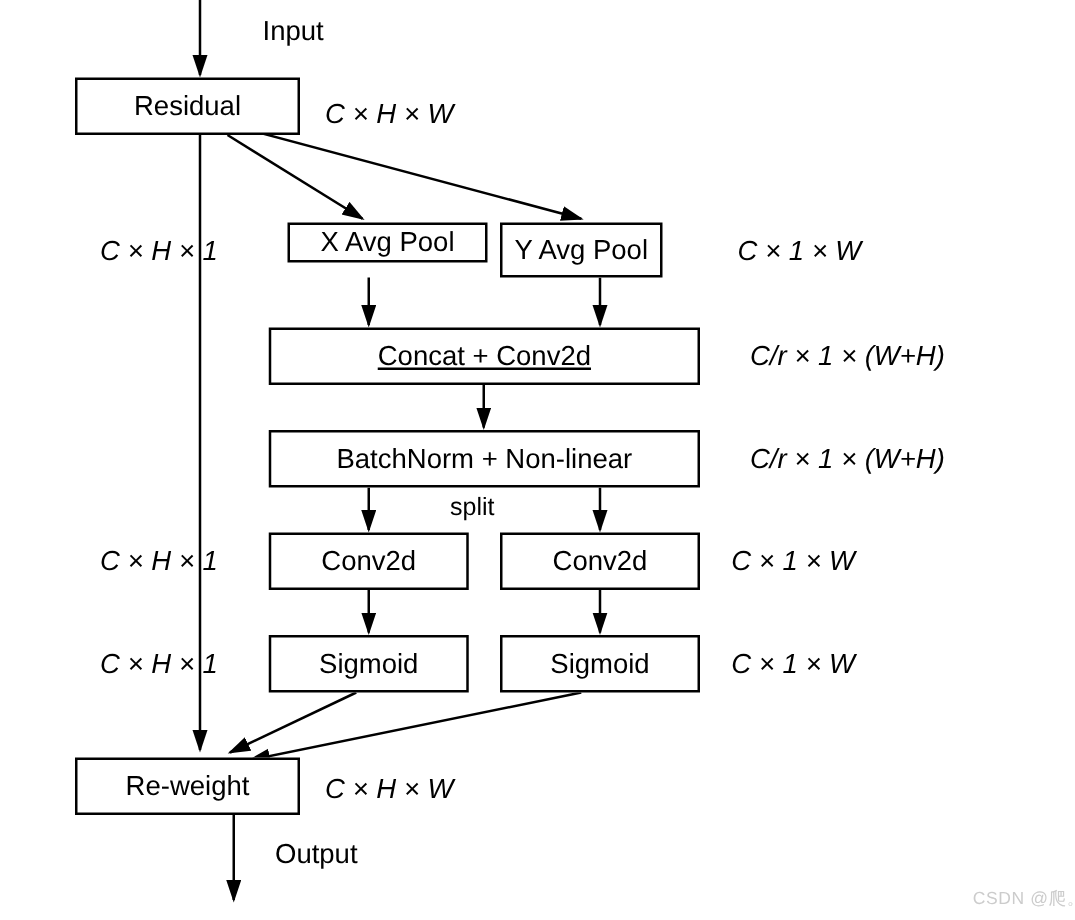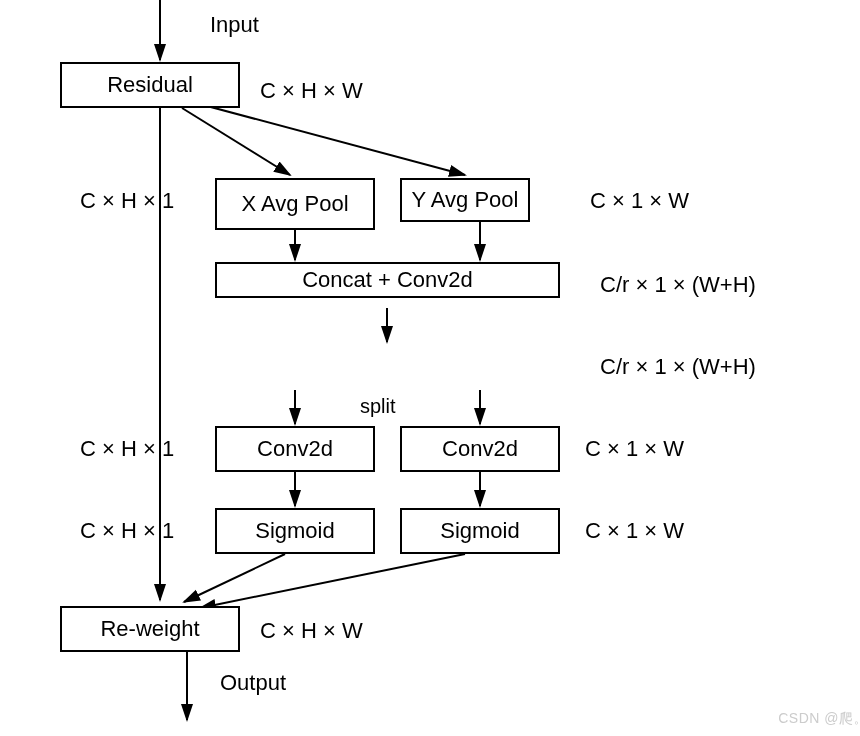--- a/index.html
+++ b/index.html
@@ -23,20 +23,21 @@
     justify-content: center;
     font-size: 22px;
     box-sizing: border-box;
   }
   .label {
     position: absolute;
     font-size: 22px;
     white-space: nowrap;
   }
   .italic {
+    font-style: italic;
   }
   .watermark {
     position: absolute;
     font-size: 14px;
     color: #ccc;
     letter-spacing: 0.5px;
   }
   svg {
     position: absolute;
     top: 0;
@@ -88,32 +89,35 @@
   </svg>
 
   <div class="label" style="left:190px; top:12px;">Input</div>
   <div class="label" style="left:200px; top:670px;">Output</div>
   <div class="label" style="left:340px; top:395px; font-size:20px;">split</div>
 
   <div class="box" style="left:40px; top:62px; width:180px; height:46px;">
     <span>Residual</span>
   </div>
 
-  <div class="box" style="left:195px; top:178px; width:160px; height:52px;">
+  <div class="box" style="left:210px; top:178px; width:160px; height:32px;">
     <span>X Avg Pool</span>
   </div>
 
   <div class="box" style="left:380px; top:178px; width:130px; height:44px;">
     <span>Y Avg Pool</span>
   </div>
 
-  <div class="box" style="left:195px; top:262px; width:345px; height:36px;">
+  <div class="box" style="left:195px; top:262px; width:345px; height:46px;text-decoration:underline;">
     <span>Concat + Conv2d</span>
   </div>
 
+  <div class="box" style="left:195px; top:344px; width:345px; height:46px;">
+    <span>BatchNorm + Non-linear</span>
+  </div>
 
   <div class="box" style="left:195px; top:426px; width:160px; height:46px;">
     <span>Conv2d</span>
   </div>
 
   <div class="box" style="left:380px; top:426px; width:160px; height:46px;">
     <span>Conv2d</span>
   </div>
 
   <div class="box" style="left:195px; top:508px; width:160px; height:46px;">

